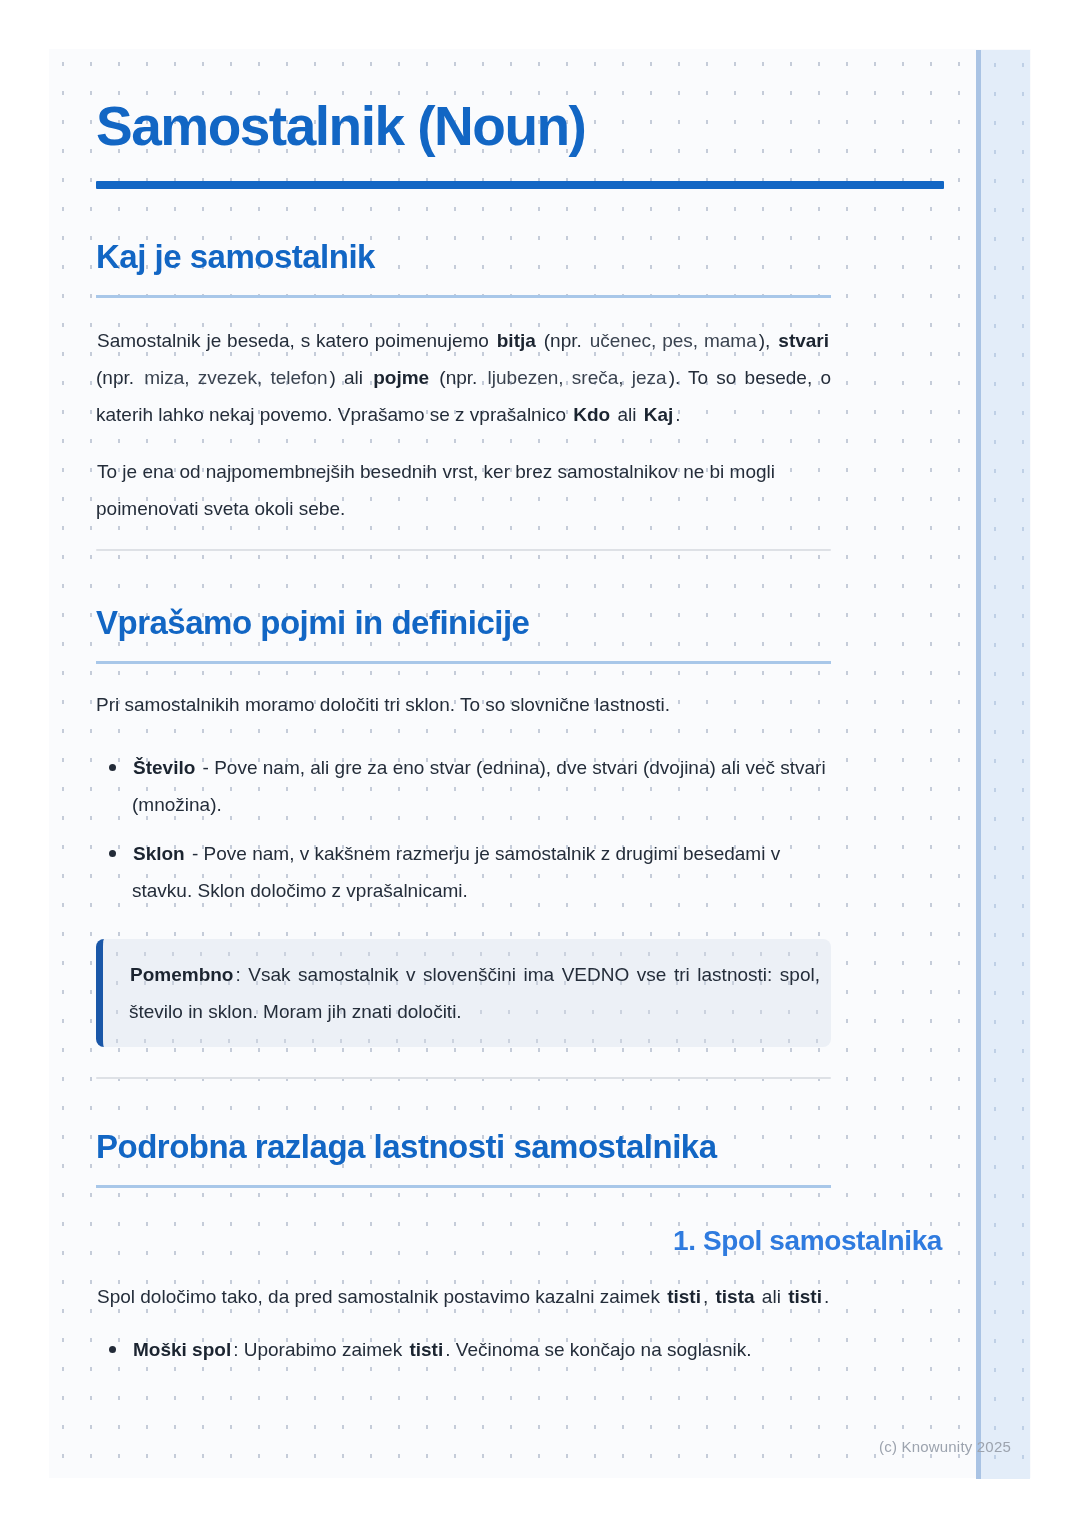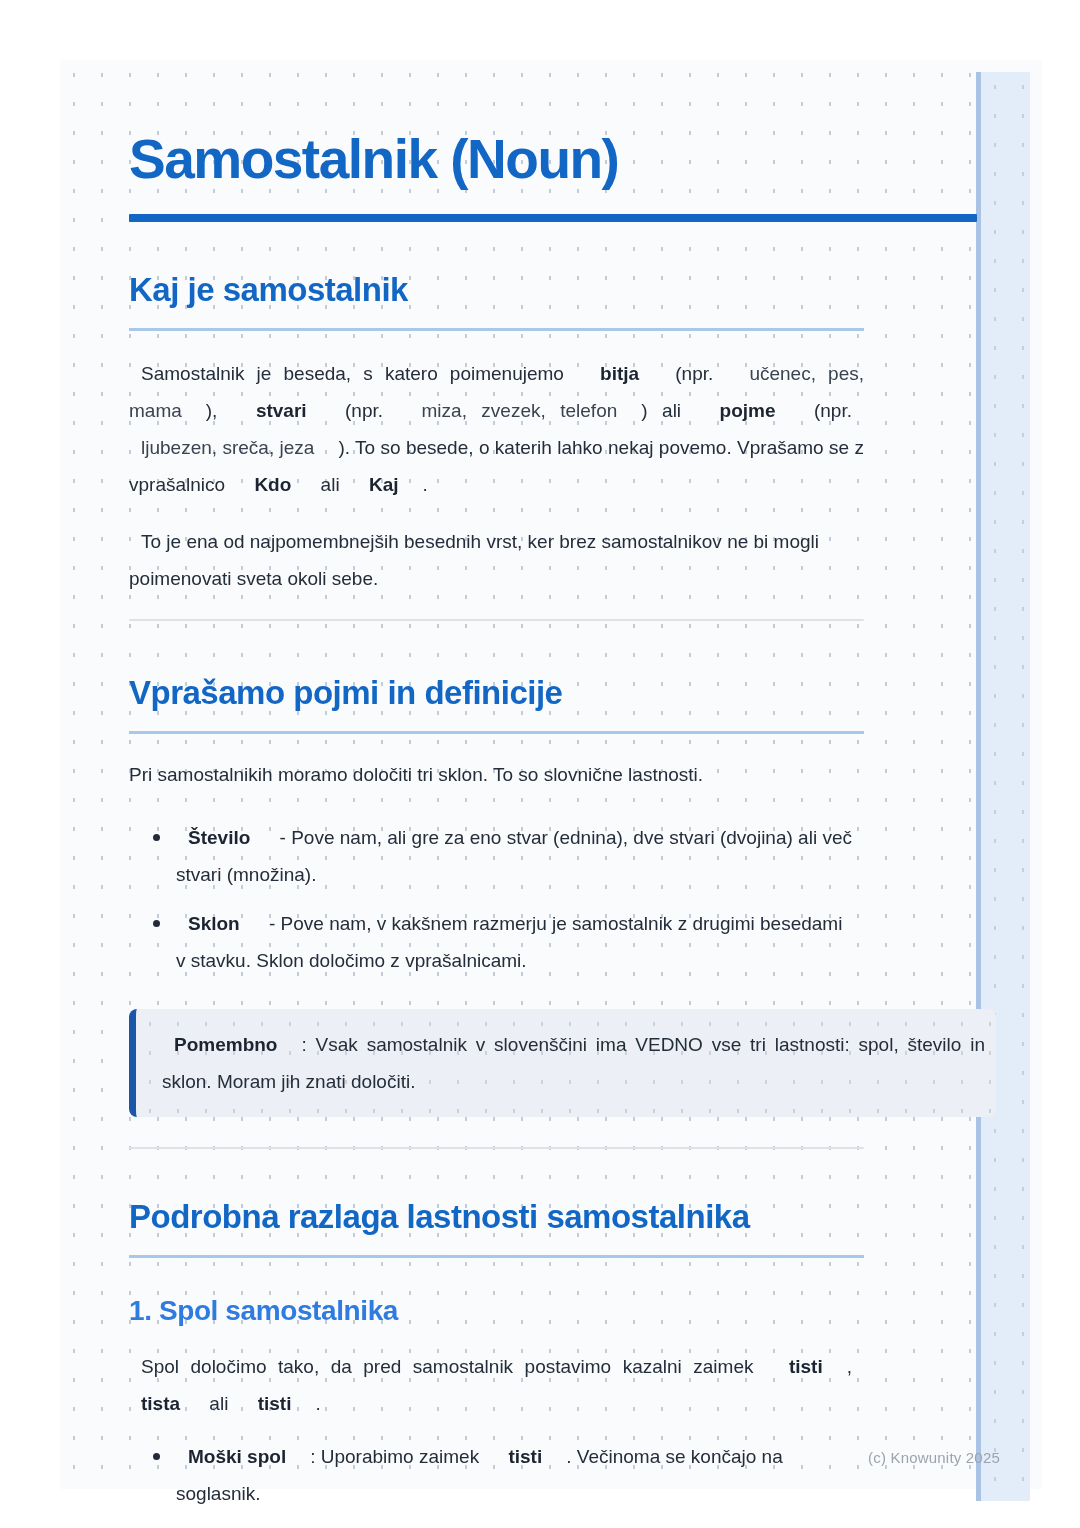--- a/index.html
+++ b/index.html
@@ -9,21 +9,21 @@
     --body-text:#242D3A;
     --callout-bg:#ECF0F6;
     --callout-border:#1A57A8;
     --page-bg:#FAFBFD;
     --strip-bg:#E3EDF9;
     --strip-border:#A9C3E4;
     --divider:#DEE1E6;
     --dot:#C5CCD9;
     --footer-text:#9CA3AE;
   }
-  *{margin:12px;padding:0;box-sizing:border-box;}
+  *{margin:1px;padding:0;box-sizing:border-box;}
   html,body{width:1080px;height:1528px;background:#ffffff;overflow:hidden;
     font-family:"Liberation Sans","DejaVu Sans",sans-serif;}
   .page{
     position:absolute;left:48px;top:48px;width:982px;height:1429px;
     background-color:var(--page-bg);
     background-image:radial-gradient(1.3px 2.7px at 14px 15px, var(--dot) 97%, transparent 100%);
     background-size:28px 29px;
   }
   .side-strip{
     position:absolute;top:0;right:0;width:54px;height:100%;
@@ -40,21 +40,21 @@
   .title-rule{width:848px;height:8px;background:var(--accent);margin-top:22px;border-radius:1px;}
   h2.section-heading{
     font-size:33px;line-height:44px;font-weight:800;color:var(--accent);
     letter-spacing:-0.5px;width:735px;padding-bottom:16px;
     border-bottom:3px solid var(--heading-underline);
   }
   .mt-sec{margin-top:46px;}
   .mt-sec2{margin-top:50px;}
   h3.sub-heading{
     font-size:28px;line-height:38px;font-weight:800;color:var(--subheading);
-    letter-spacing:-0.4px;margin-top:34px;
+    letter-spacing:-0.4px;margin-top:34px;text-align:right;
   }
   p.body{
     width:735px;font-size:19px;line-height:37px;color:var(--body-text);
     margin-top:20px;
   }
   p.justify{text-align:justify;}
   .b{font-weight:700;color:#1B2430;}
   .i{color:#3A4350;}
   .divider{width:735px;height:2px;background:var(--divider);margin-top:22px;border-radius:1px;}
   .divider2{margin-top:30px;}
@@ -62,21 +62,21 @@
   ul.bullet-list li{
     position:relative;padding-left:35px;font-size:19px;line-height:37px;
     color:var(--body-text);margin-bottom:12px;
   }
   ul.bullet-list li::before{
     content:"";position:absolute;left:12px;top:15px;width:7px;height:7px;
     border-radius:50%;background:#232B38;
   }
   ul.last-list{margin-top:16px;}
   .callout{
-    width:867px;margin-top:30px;background:var(--callout-bg);
+    width:735px;margin-top:30px;background:var(--callout-bg);
     border-left:7px solid var(--callout-border);
     border-radius:8px;padding:17px 11px 17px 26px;
     font-size:19px;line-height:37px;color:var(--body-text);text-align:justify;
     background-image:radial-gradient(1.2px 2.4px at 14px 15px, #CBD2DE 97%, transparent 100%);
     background-size:28px 29px;
   }
   .footer-note{
     position:absolute;top:1437px;right:68px;font-size:15px;
     color:var(--footer-text);letter-spacing:0.2px;
   }

